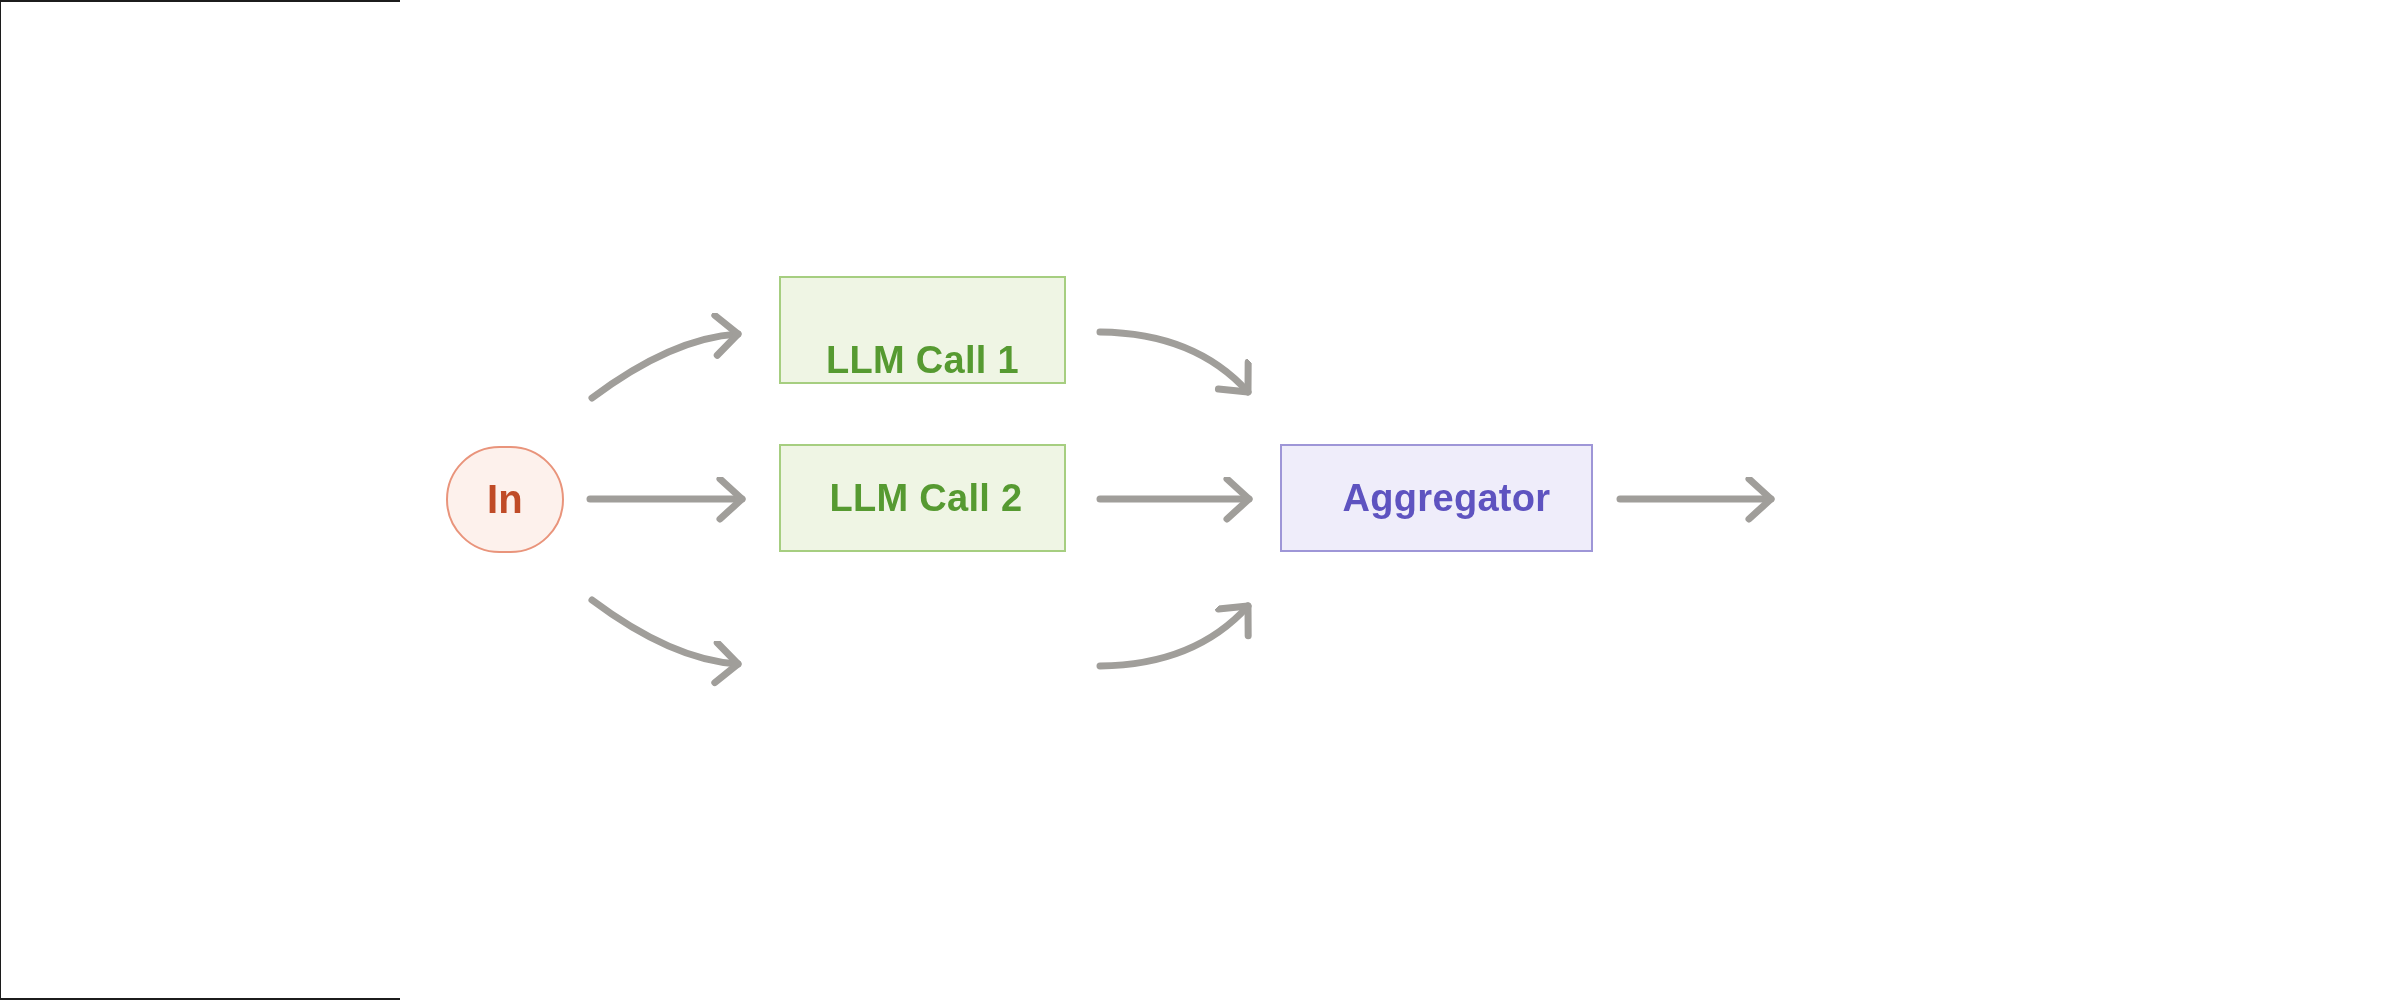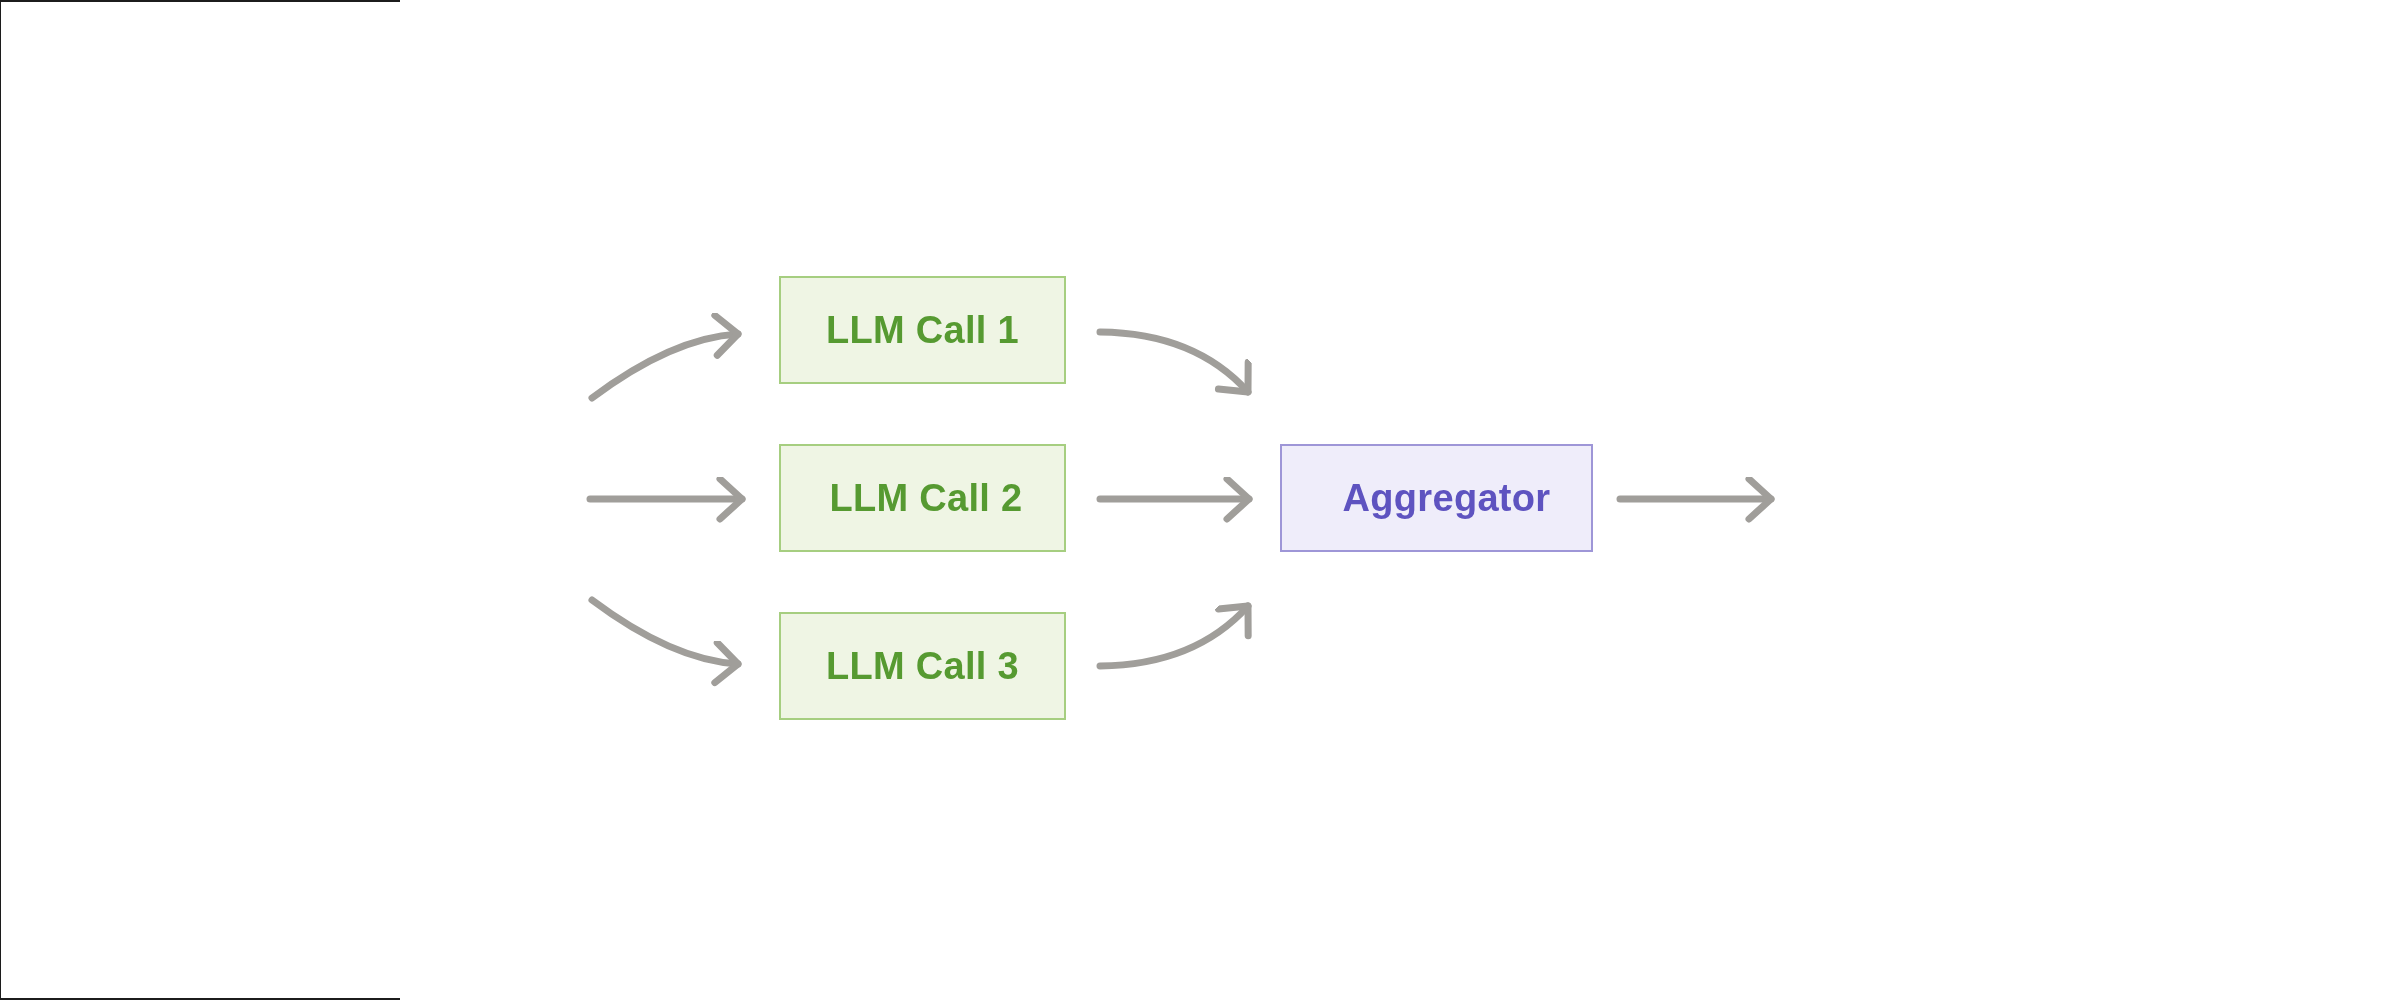--- a/index.html
+++ b/index.html
@@ -55,21 +55,21 @@
     font-size: 38px;
   }
   .node.aggregator {
     background: var(--agg-fill, #efedfa);
     border: 2px solid var(--agg-border, #9e96d7);
     color: var(--agg-text, #5e53c0);
     font-size: 38px;
     padding-left: 20px;
   }
   #node-in   { left: 446px; top: 446px; width: 118px; height: 107px; border-radius: 54px; }
-  #node-llm1 { left: 779px; top: 276px; width: 287px; height: 108px; }
+  #node-llm1 { left: 779px; top: 276px; width: 287px; height: 108px; align-items: flex-end; }
   #node-llm2 { left: 779px; top: 444px; width: 287px; height: 108px; padding-left: 7px; }
   #node-llm3 { left: 779px; top: 612px; width: 287px; height: 108px; }
   #node-agg  { left: 1280px; top: 444px; width: 313px; height: 108px; }
   #node-out  { left: 1800px; top: 445px; width: 157px; height: 104px; border-radius: 52px; }
 
   svg.wires { position: absolute; left: 0; top: 0; }
   svg.wires path {
     fill: none;
     stroke: var(--arrow, #a09e9a);
     stroke-width: 7;
@@ -94,31 +94,31 @@
     </defs>
     <path d="M 592 398 Q 672 338 738 334" marker-end="url(#chev)"></path>
     <path d="M 590 499 L 742 499" marker-end="url(#chev)"></path>
     <path d="M 592 600 Q 672 660 738 664" marker-end="url(#chev)"></path>
     <path d="M 1100 332 Q 1195 333 1248 392" marker-end="url(#chev)"></path>
     <path d="M 1100 499 L 1249 499" marker-end="url(#chev)"></path>
     <path d="M 1100 666 Q 1195 665 1248 606" marker-end="url(#chev)"></path>
     <path d="M 1620 499 L 1771 499" marker-end="url(#chev)"></path>
   </svg>
 
+  <div class="node terminal" id="node-in">
+    <span>In</span>
+  </div>
 
   <div class="node llm" id="node-llm1">
     <span>LLM Call 1</span>
   </div>
 
   <div class="node llm" id="node-llm2">
     <span>LLM Call 2</span>
   </div>
 
-  <div class="node llm" id="node-llm3">
-    <span>LLM Call 3</span>
-  </div>
 
   <div class="node aggregator" id="node-agg">
     <span>Aggregator</span>
   </div>
 
 
 </div>
 
 </body></html>

